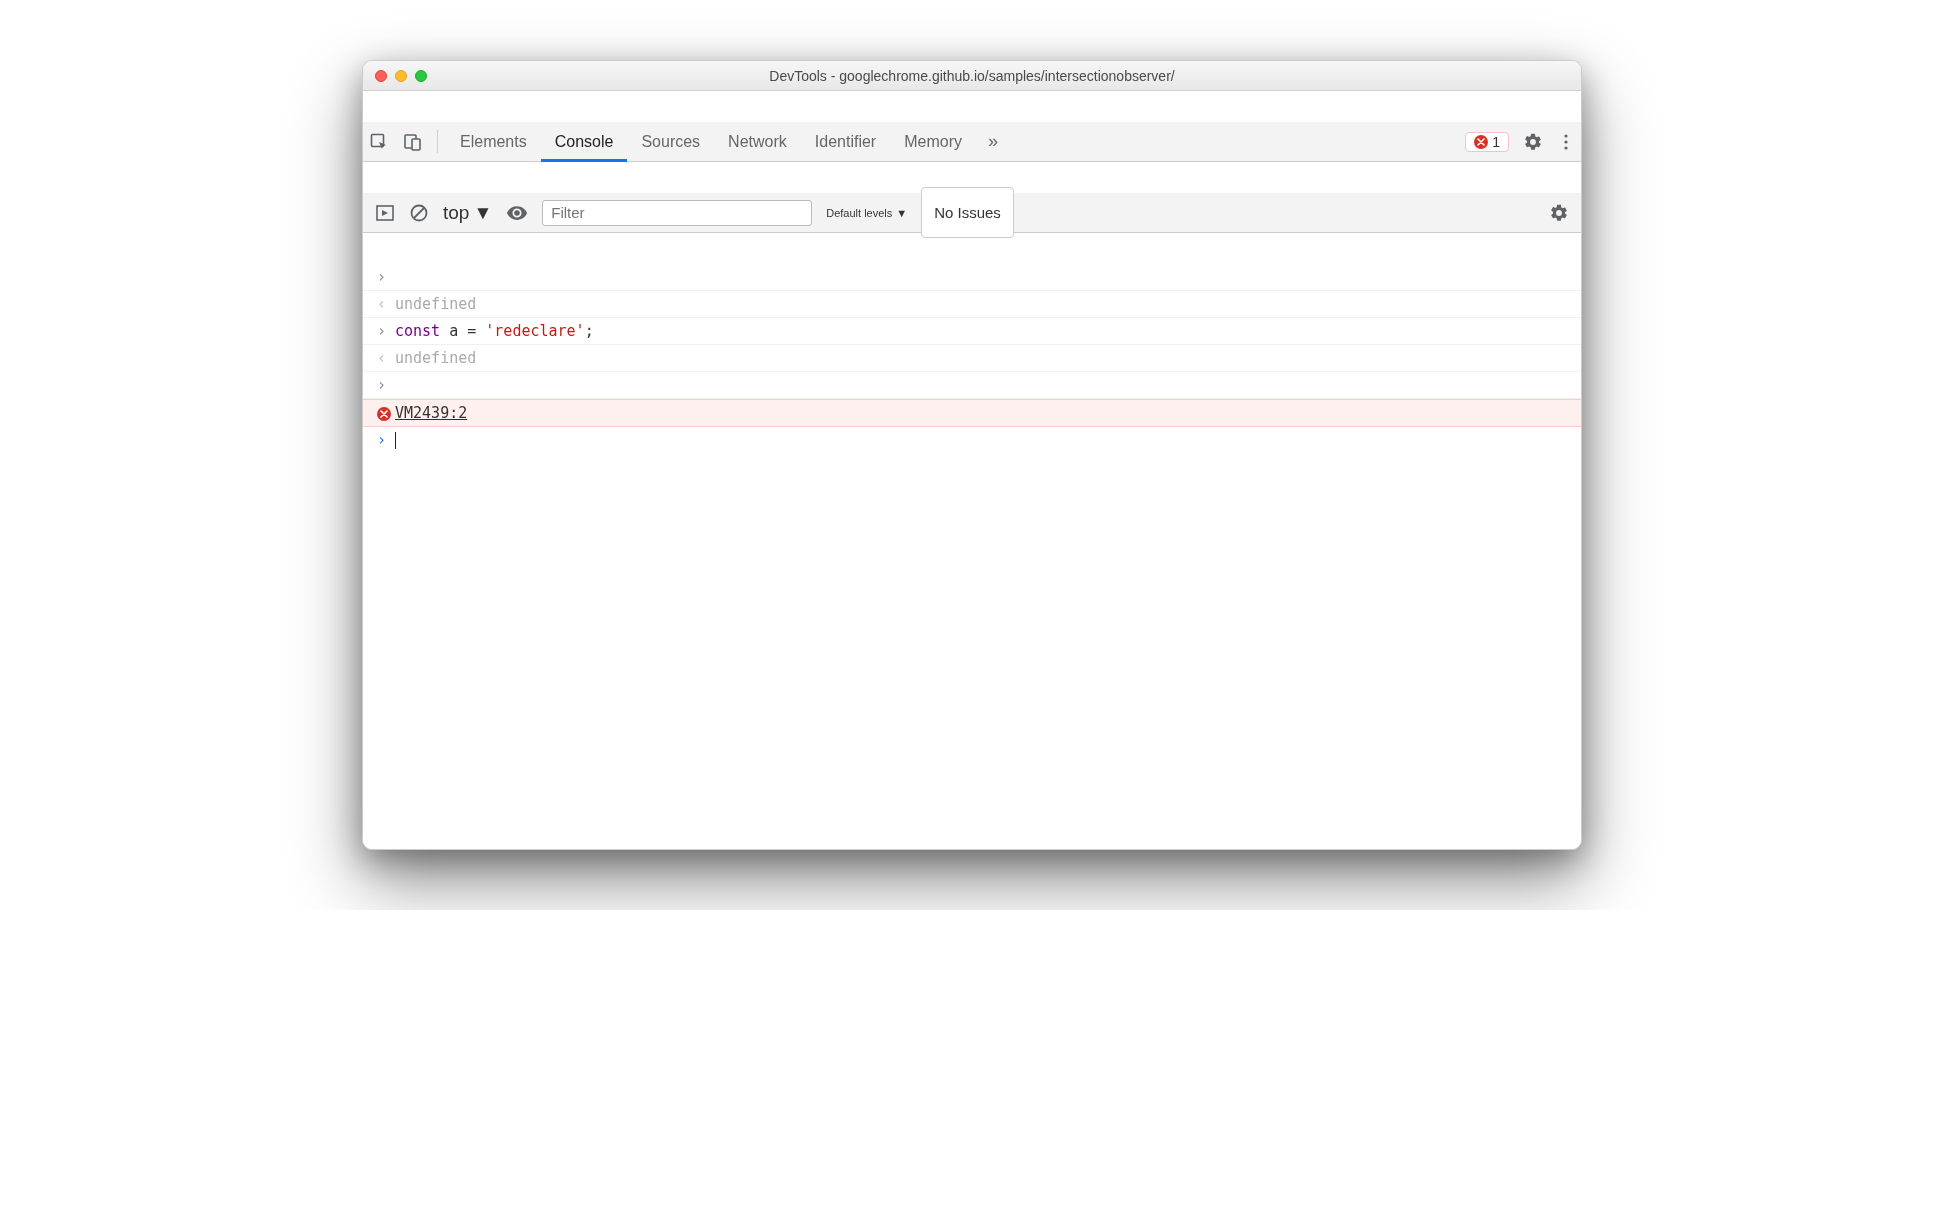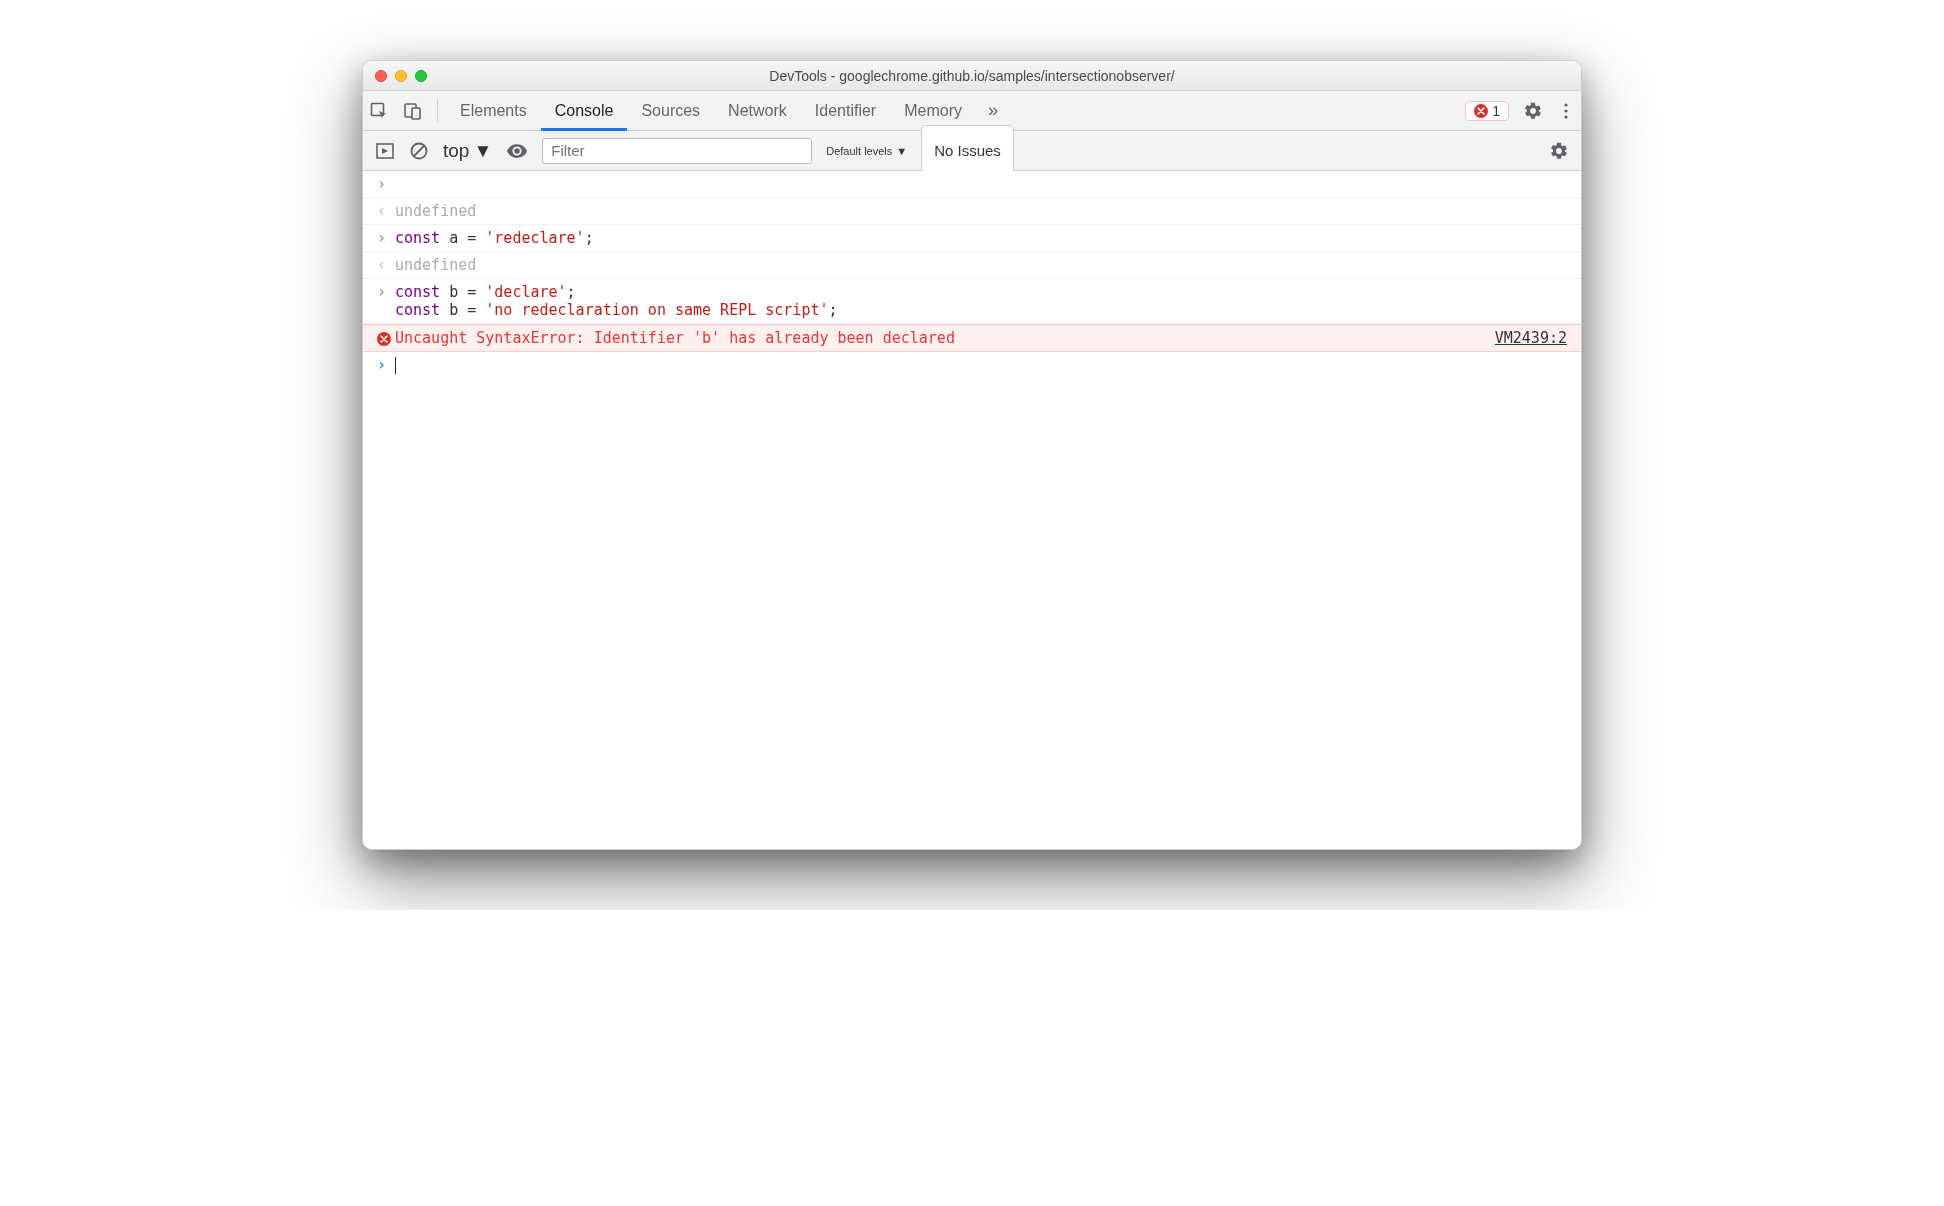--- a/index.html
+++ b/index.html
@@ -14,20 +14,21 @@
 .window {
   width: 1220px;
   height: 790px;
   background: #fff;
   border-radius: 10px;
   box-shadow: 0 30px 70px rgba(0,0,0,0.45), 0 10px 30px rgba(0,0,0,0.3);
   overflow: hidden;
   display: flex;
   flex-direction: column;
   border: 1px solid #ccc;
+  gap: 31px;
 }
 .titlebar {
   height: 30px;
   background: linear-gradient(#f6f6f6, #e8e8e8);
   border-bottom: 1px solid #d0d0d0;
   display: flex;
   align-items: center;
   position: relative;
 }
 .traffic { display: flex; gap: 8px; position: absolute; left: 12px; }
@@ -243,32 +244,29 @@
       <div class="row input">
         <span class="marker">›</span>
         <span class="content"><span class="kw">const</span> <span class="id">a</span> <span class="op">=</span> <span class="str">'redeclare'</span><span class="op">;</span></span>
       </div>
       <div class="row result">
         <span class="marker">‹</span>
         <span class="content">undefined</span>
       </div>
       <div class="row input">
         <span class="marker">›</span>
-        <span class="content"><span class="kw">const</span> <span class="id">b</span> <span class="op">=</span> <span class="str">'declare'</span><span class="op">;</span>
-<span class="kw">const</span> <span class="id">b</span> <span class="op">=</span> <span class="str">'no redeclaration on same REPL script'</span><span class="op">;</span></span>
       </div>
       <div class="row error">
         <span class="marker">
           <span class="err-icon">
             <svg width="8" height="8" viewBox="0 0 8 8">
               <path d="M1 1 L7 7 M7 1 L1 7" stroke="#fff" stroke-width="1.6" stroke-linecap="round"></path>
             </svg>
           </span>
         </span>
-        <span class="content">Uncaught SyntaxError: Identifier 'b' has already been declared</span>
         <span class="source-link">VM2439:2</span>
       </div>
       <div class="row prompt">
         <span class="marker">›</span>
         <span class="content"><span class="cursor-line"></span></span>
       </div>
     </div>
 </div>
 
 </body></html>

